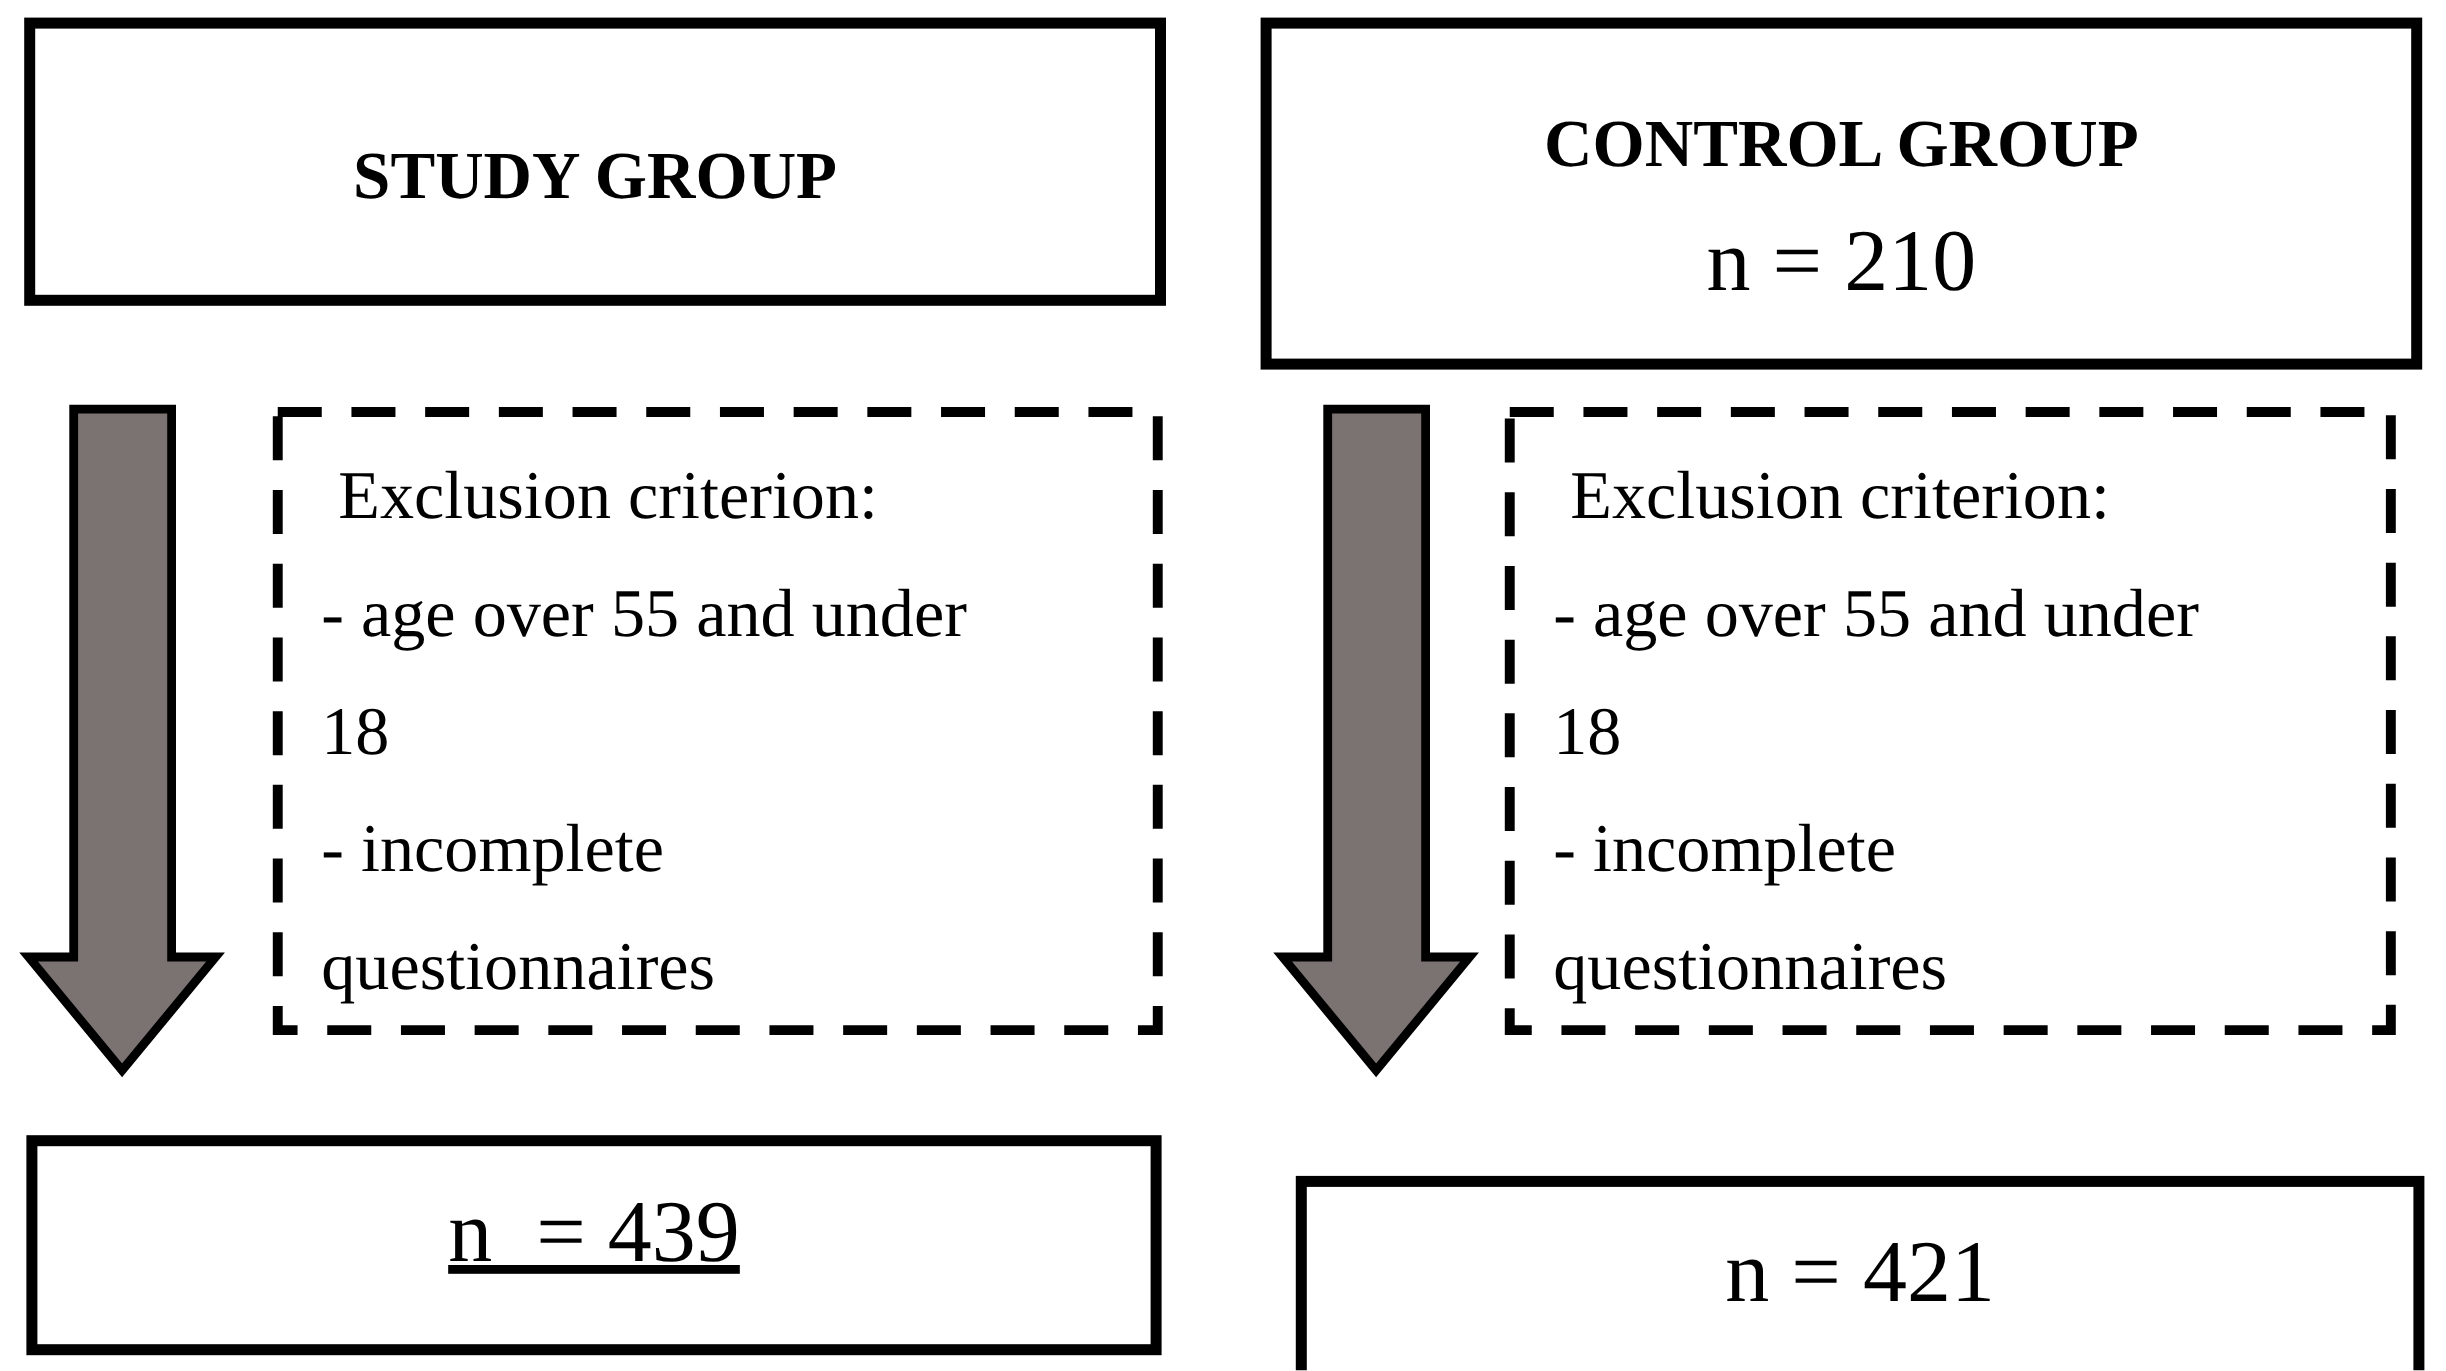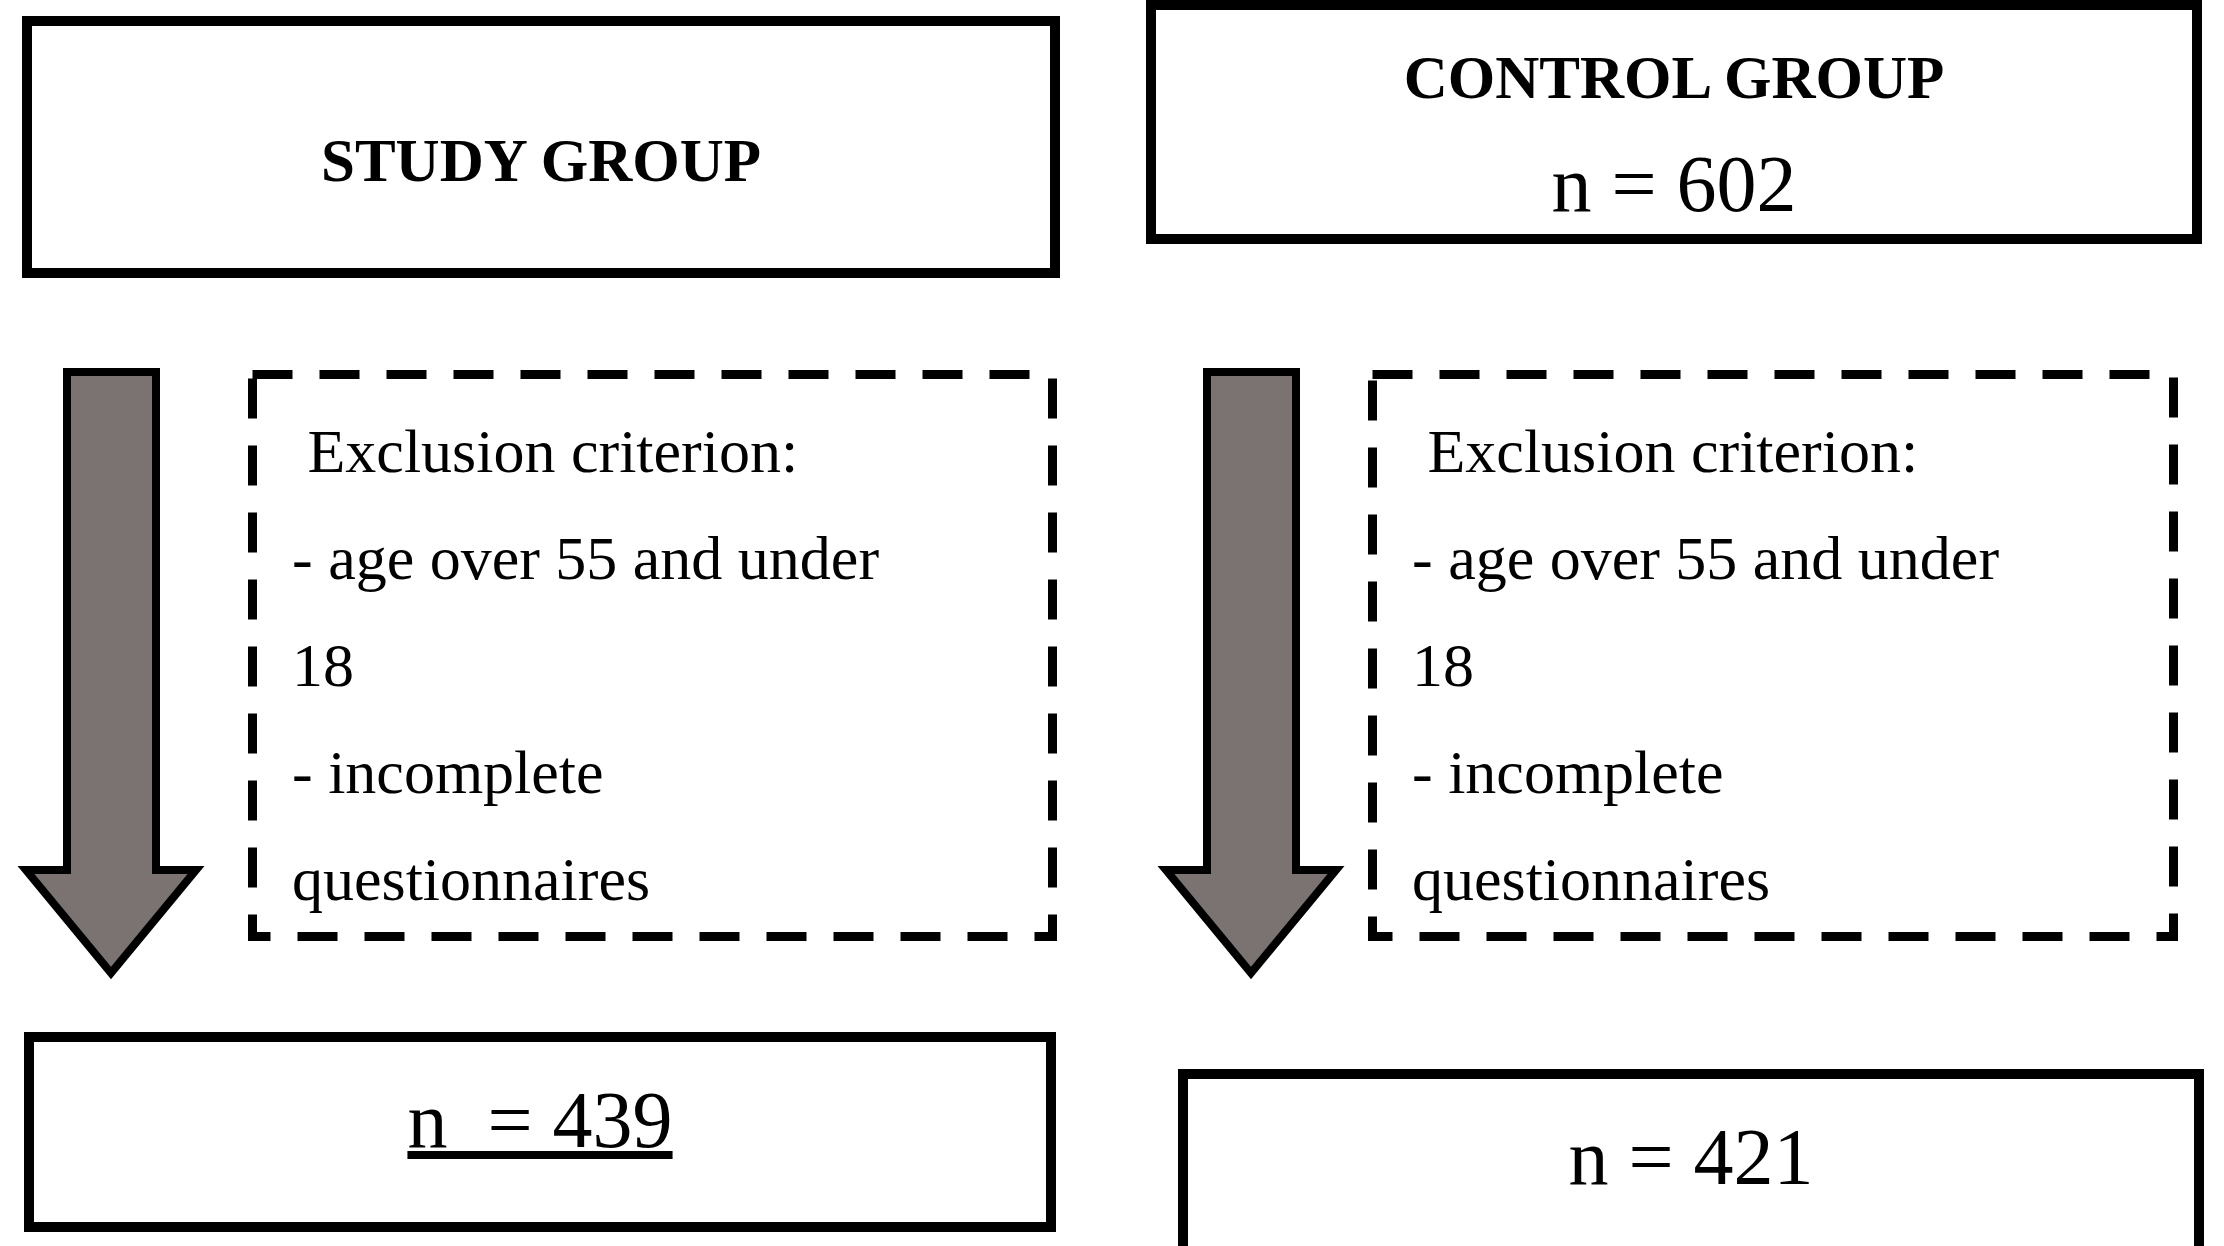--- a/index.html
+++ b/index.html
@@ -55,42 +55,42 @@
   }
   .exclusion-text {
     position: absolute;
     font-size: 62px;
     line-height: 107px;
     white-space: pre-wrap;
     text-align: left;
   }
   
   #study-top-box    { left: 22px;   top: 16px;   width: 1038px; height: 262px; }
-  #control-top-box  { left: 1146px; top: 0;   width: 1056px; height: 244px; }
+  #control-top-box  { left: 1146px; top: 16px;   width: 1056px; height: 320px; }
   #study-arrow      { left: 22px;   top: 368px;  width: 178px;  height: 611px; }
   #control-arrow    { left: 1162px; top: 368px;  width: 178px;  height: 611px; }
   #study-dashed     { left: 248px;  top: 370px;  width: 809px;  height: 571px; }
   #control-dashed   { left: 1368px; top: 370px;  width: 810px;  height: 571px; }
   #study-excl-text  { left: 292px;  top: 398px;  width: 740px; }
   #control-excl-text{ left: 1412px; top: 398px;  width: 740px; }
   #study-bottom-box   { left: 24px;   top: 1032px; width: 1032px; height: 200px; text-decoration: underline; }
   #control-bottom-box { left: 1178px; top: 1069px; width: 1026px; height: 200px; }
 </style>
 </head>
 <body>
 
 <div class="canvas" style="--bg: #ffffff; --ink: #000000; --arrow-fill: #7a7372;">
 
   <div class="solid-box top-box" id="study-top-box">
     <div class="box-title">STUDY GROUP</div>
   </div>
 
   <div class="solid-box top-box" id="control-top-box">
     <div class="box-title">CONTROL GROUP</div>
-    <div class="box-n">n = 602</div>
+    <div class="box-n">n = 210</div>
   </div>
 
   <svg class="arrow-svg" id="study-arrow" viewBox="0 0 178 611" xmlns="http://www.w3.org/2000/svg">
     <polygon points="45,4 134,4 134,502 174,502 89,605 4,502 45,502"></polygon>
   </svg>
 
   <svg class="dashed-svg" id="study-dashed" viewBox="0 0 809 571" xmlns="http://www.w3.org/2000/svg">
     <rect x="4.5" y="4.5" width="800" height="562"></rect>
   </svg>
 

